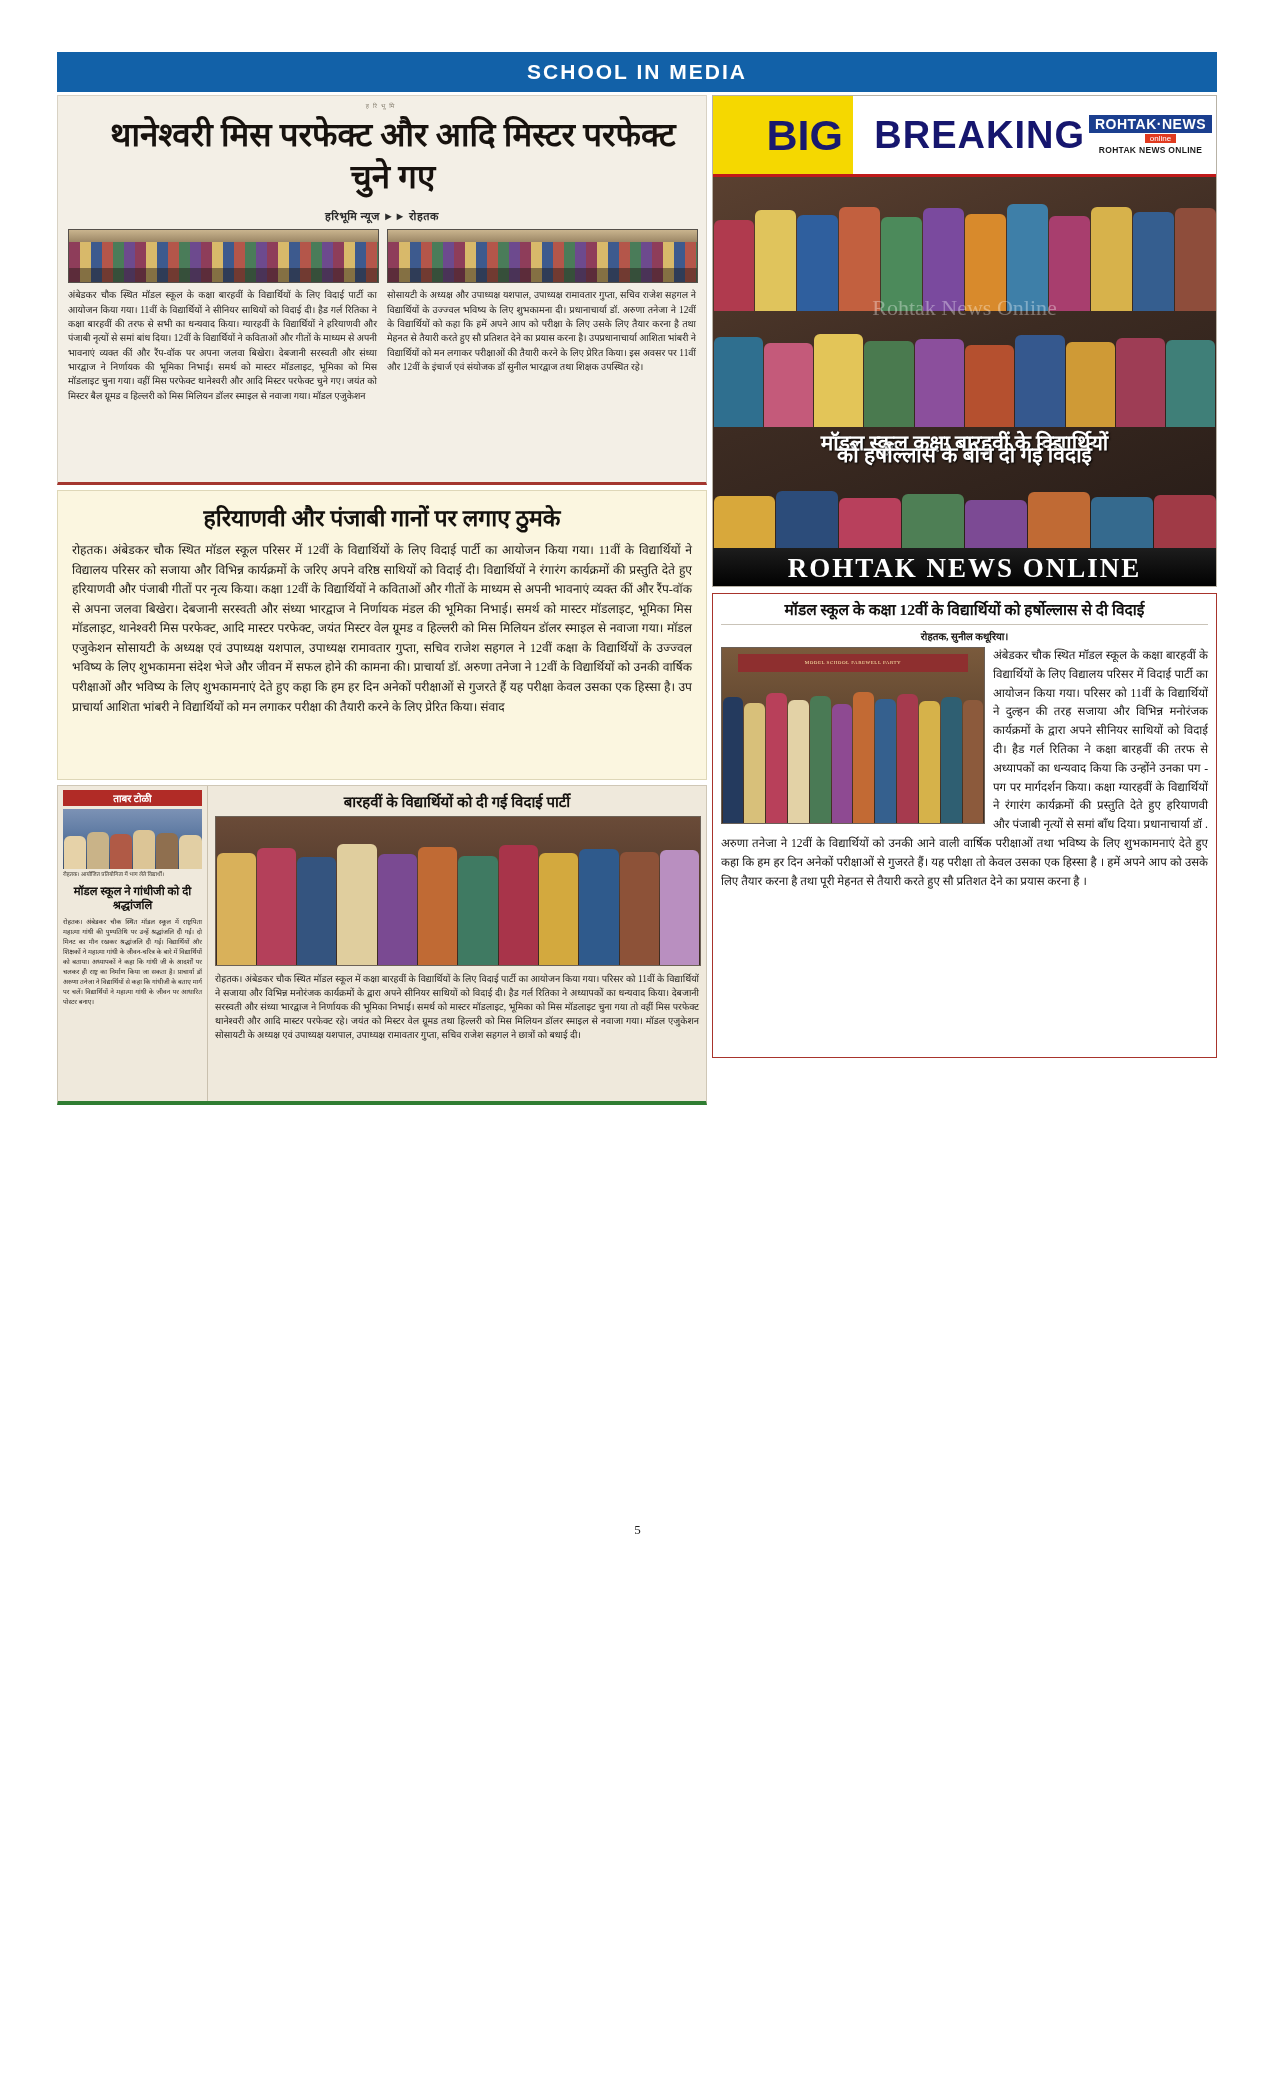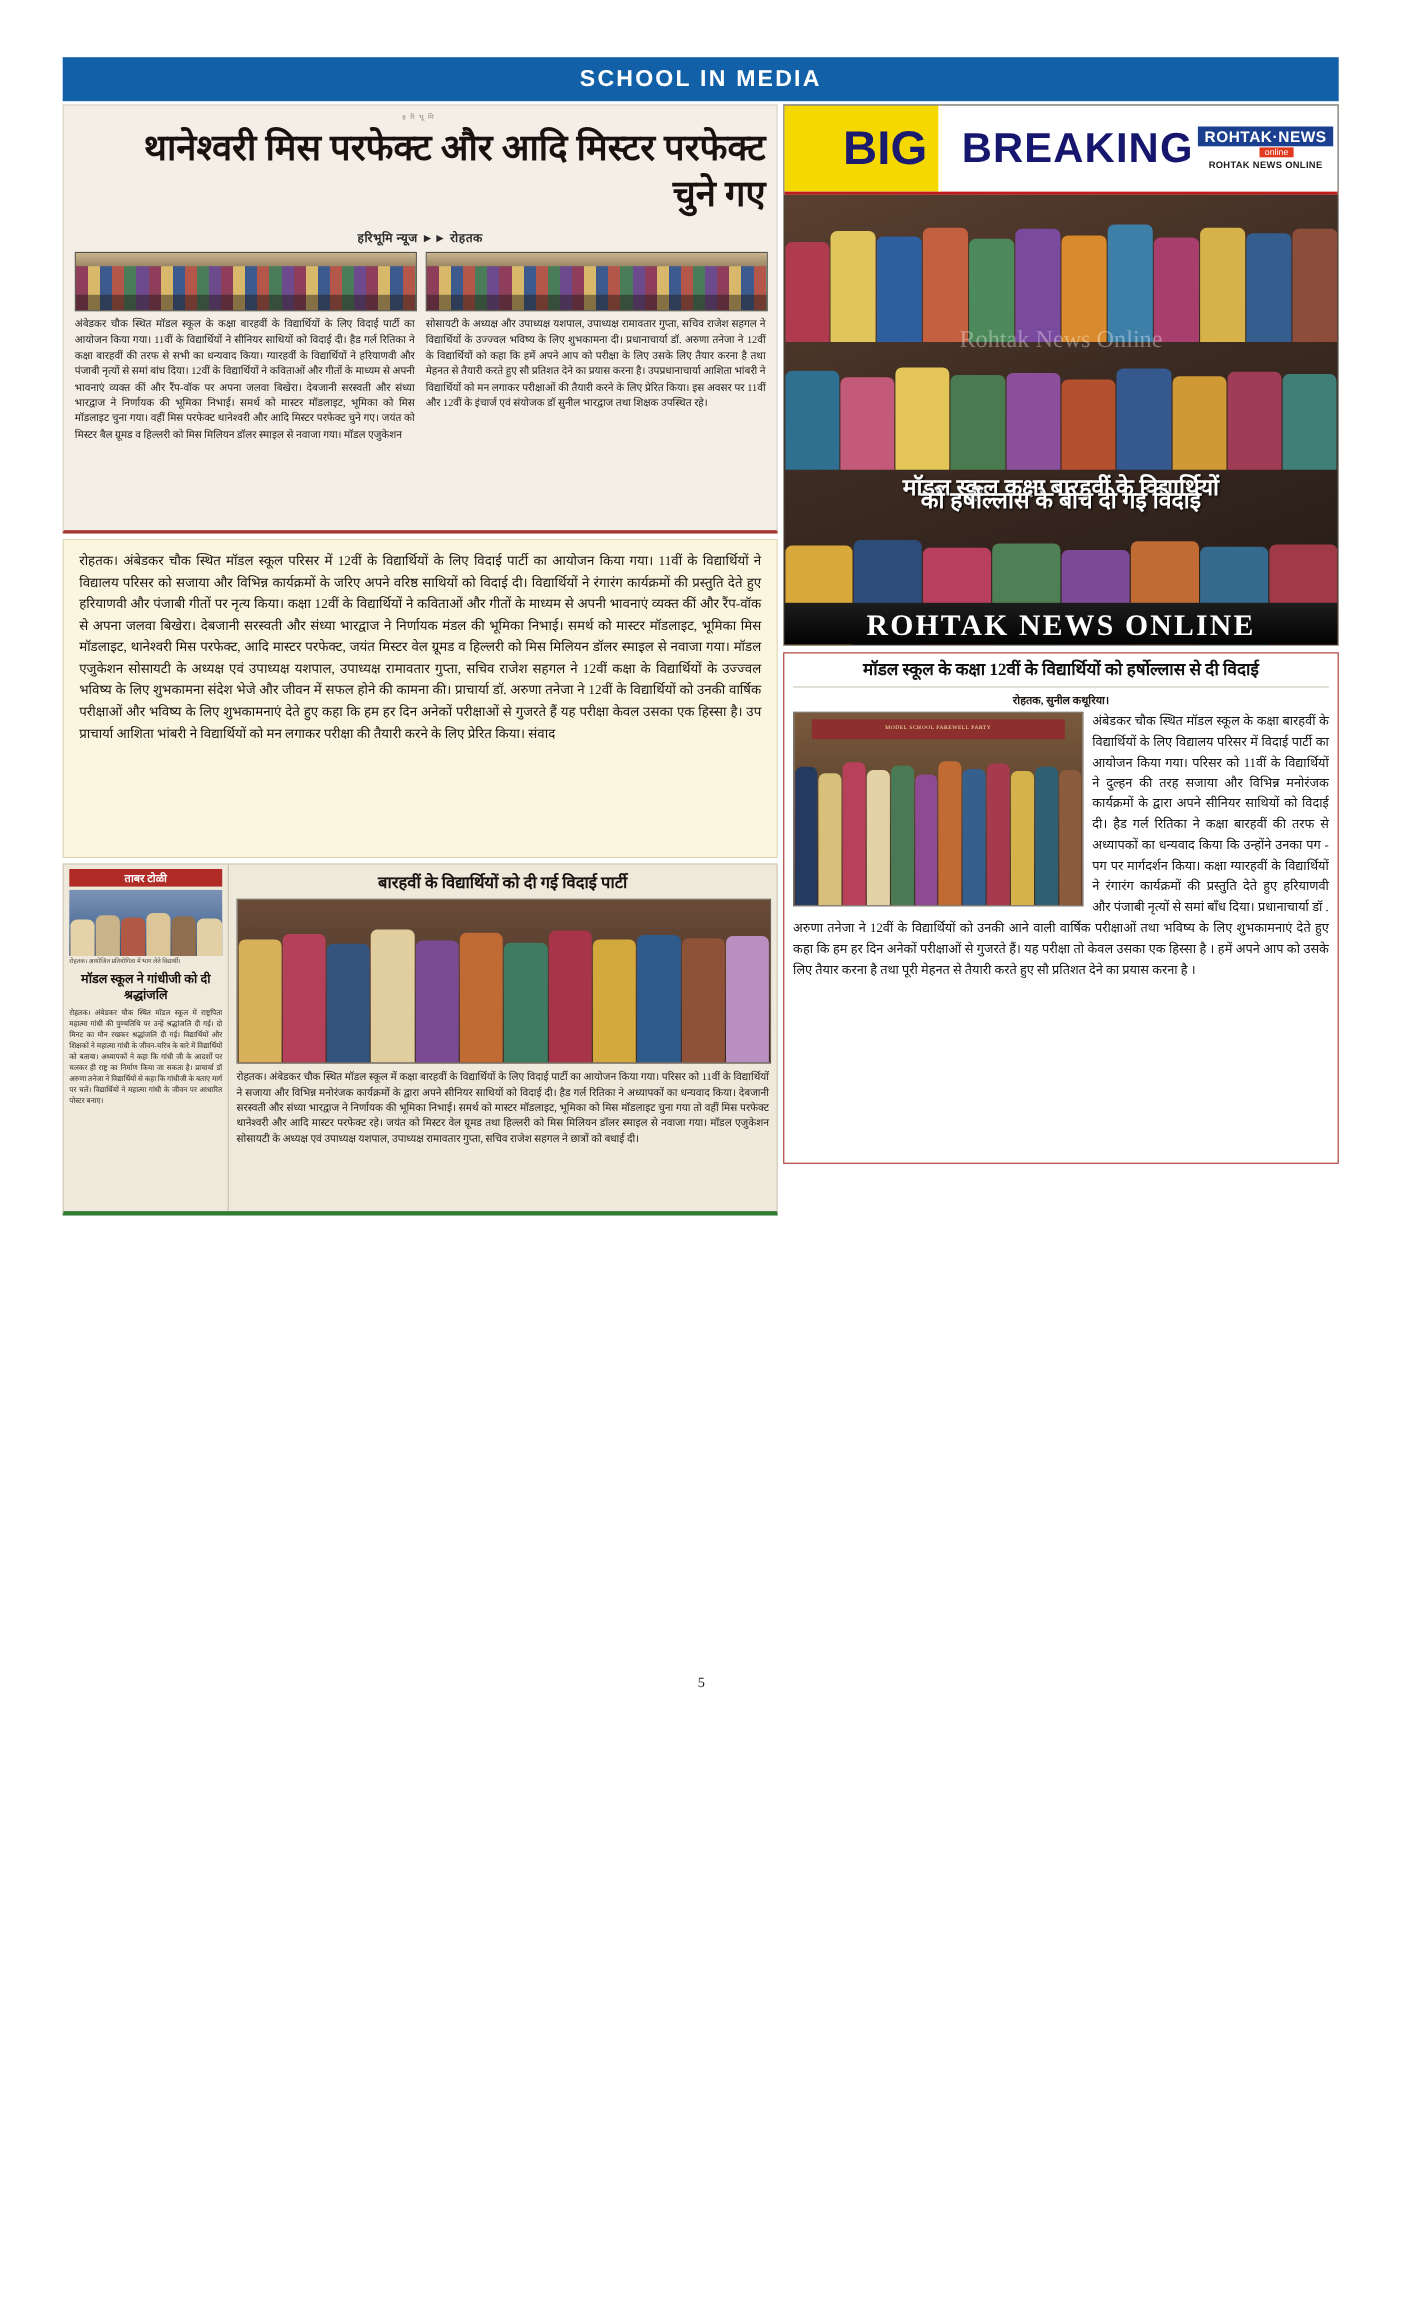--- a/index.html
+++ b/index.html
@@ -67,21 +67,21 @@
     height: 8px;
     overflow: hidden;
   }
   #clip-thaneshwari h1 {
     margin: 4px 0 0 0;
     font-family: "Liberation Serif", serif;
     font-weight: bold;
     font-size: 33px;
     line-height: 1.28;
     color: #17120e;
-    text-align: right;
+    text-align: center;
     padding-left: 22px;
   }
   #clip-thaneshwari .byline {
     font-family: "Liberation Serif", serif;
     font-size: 11px;
     font-weight: bold;
     color: #2b2b2b;
     text-align: center;
     margin: 10px 0 6px 0;
     letter-spacing: .5px;
@@ -528,20 +528,21 @@
             <i style="height:91%;background:#c06a34"></i>
           <i style="height:87%;background:#356a8e"></i>
             <i style="height:89%;background:#a03a46"></i>
         </div>
       </div>
       <div class="bb-bottom">ROHTAK NEWS ONLINE</div>
     </div>
   </div>
 
   <div class="clip" id="clip-haryanvi">
+    <h2>हरियाणवी और पंजाबी गानों पर लगाए ठुमके</h2>
     <p>रोहतक। अंबेडकर चौक स्थित मॉडल स्कूल परिसर में 12वीं के विद्यार्थियों के लिए विदाई पार्टी का आयोजन किया गया। 11वीं के विद्यार्थियों ने विद्यालय परिसर को सजाया और विभिन्न कार्यक्रमों के जरिए अपने वरिष्ठ साथियों को विदाई दी। विद्यार्थियों ने रंगारंग कार्यक्रमों की प्रस्तुति देते हुए हरियाणवी और पंजाबी गीतों पर नृत्य किया। कक्षा 12वीं के विद्यार्थियों ने कविताओं और गीतों के माध्यम से अपनी भावनाएं व्यक्त कीं और रैंप-वॉक से अपना जलवा बिखेरा। देबजानी सरस्वती और संध्या भारद्वाज ने निर्णायक मंडल की भूमिका निभाई। समर्थ को मास्टर मॉडलाइट, भूमिका मिस मॉडलाइट, थानेश्वरी मिस परफेक्ट, आदि मास्टर परफेक्ट, जयंत मिस्टर वेल ग्रूमड व हिल्लरी को मिस मिलियन डॉलर स्माइल से नवाजा गया। मॉडल एजुकेशन सोसायटी के अध्यक्ष एवं उपाध्यक्ष यशपाल, उपाध्यक्ष रामावतार गुप्ता, सचिव राजेश सहगल ने 12वीं कक्षा के विद्यार्थियों के उज्ज्वल भविष्य के लिए शुभकामना संदेश भेजे और जीवन में सफल होने की कामना की। प्राचार्या डॉ. अरुणा तनेजा ने 12वीं के विद्यार्थियों को उनकी वार्षिक परीक्षाओं और भविष्य के लिए शुभकामनाएं देते हुए कहा कि हम हर दिन अनेकों परीक्षाओं से गुजरते हैं यह परीक्षा केवल उसका एक हिस्सा है। उप प्राचार्या आशिता भांबरी ने विद्यार्थियों को मन लगाकर परीक्षा की तैयारी करने के लिए प्रेरित किया। संवाद</p>
   </div>
 
   <div class="clip" id="clip-bottomleft">
     <div class="bl-left">
       <div class="kicker">ताबर टोळी</div>
       <div class="bl-photo">
         <div class="people">
           <i style="height:55%;background:#e6d2a8"></i>
             <i style="height:62%;background:#c9b388"></i>

